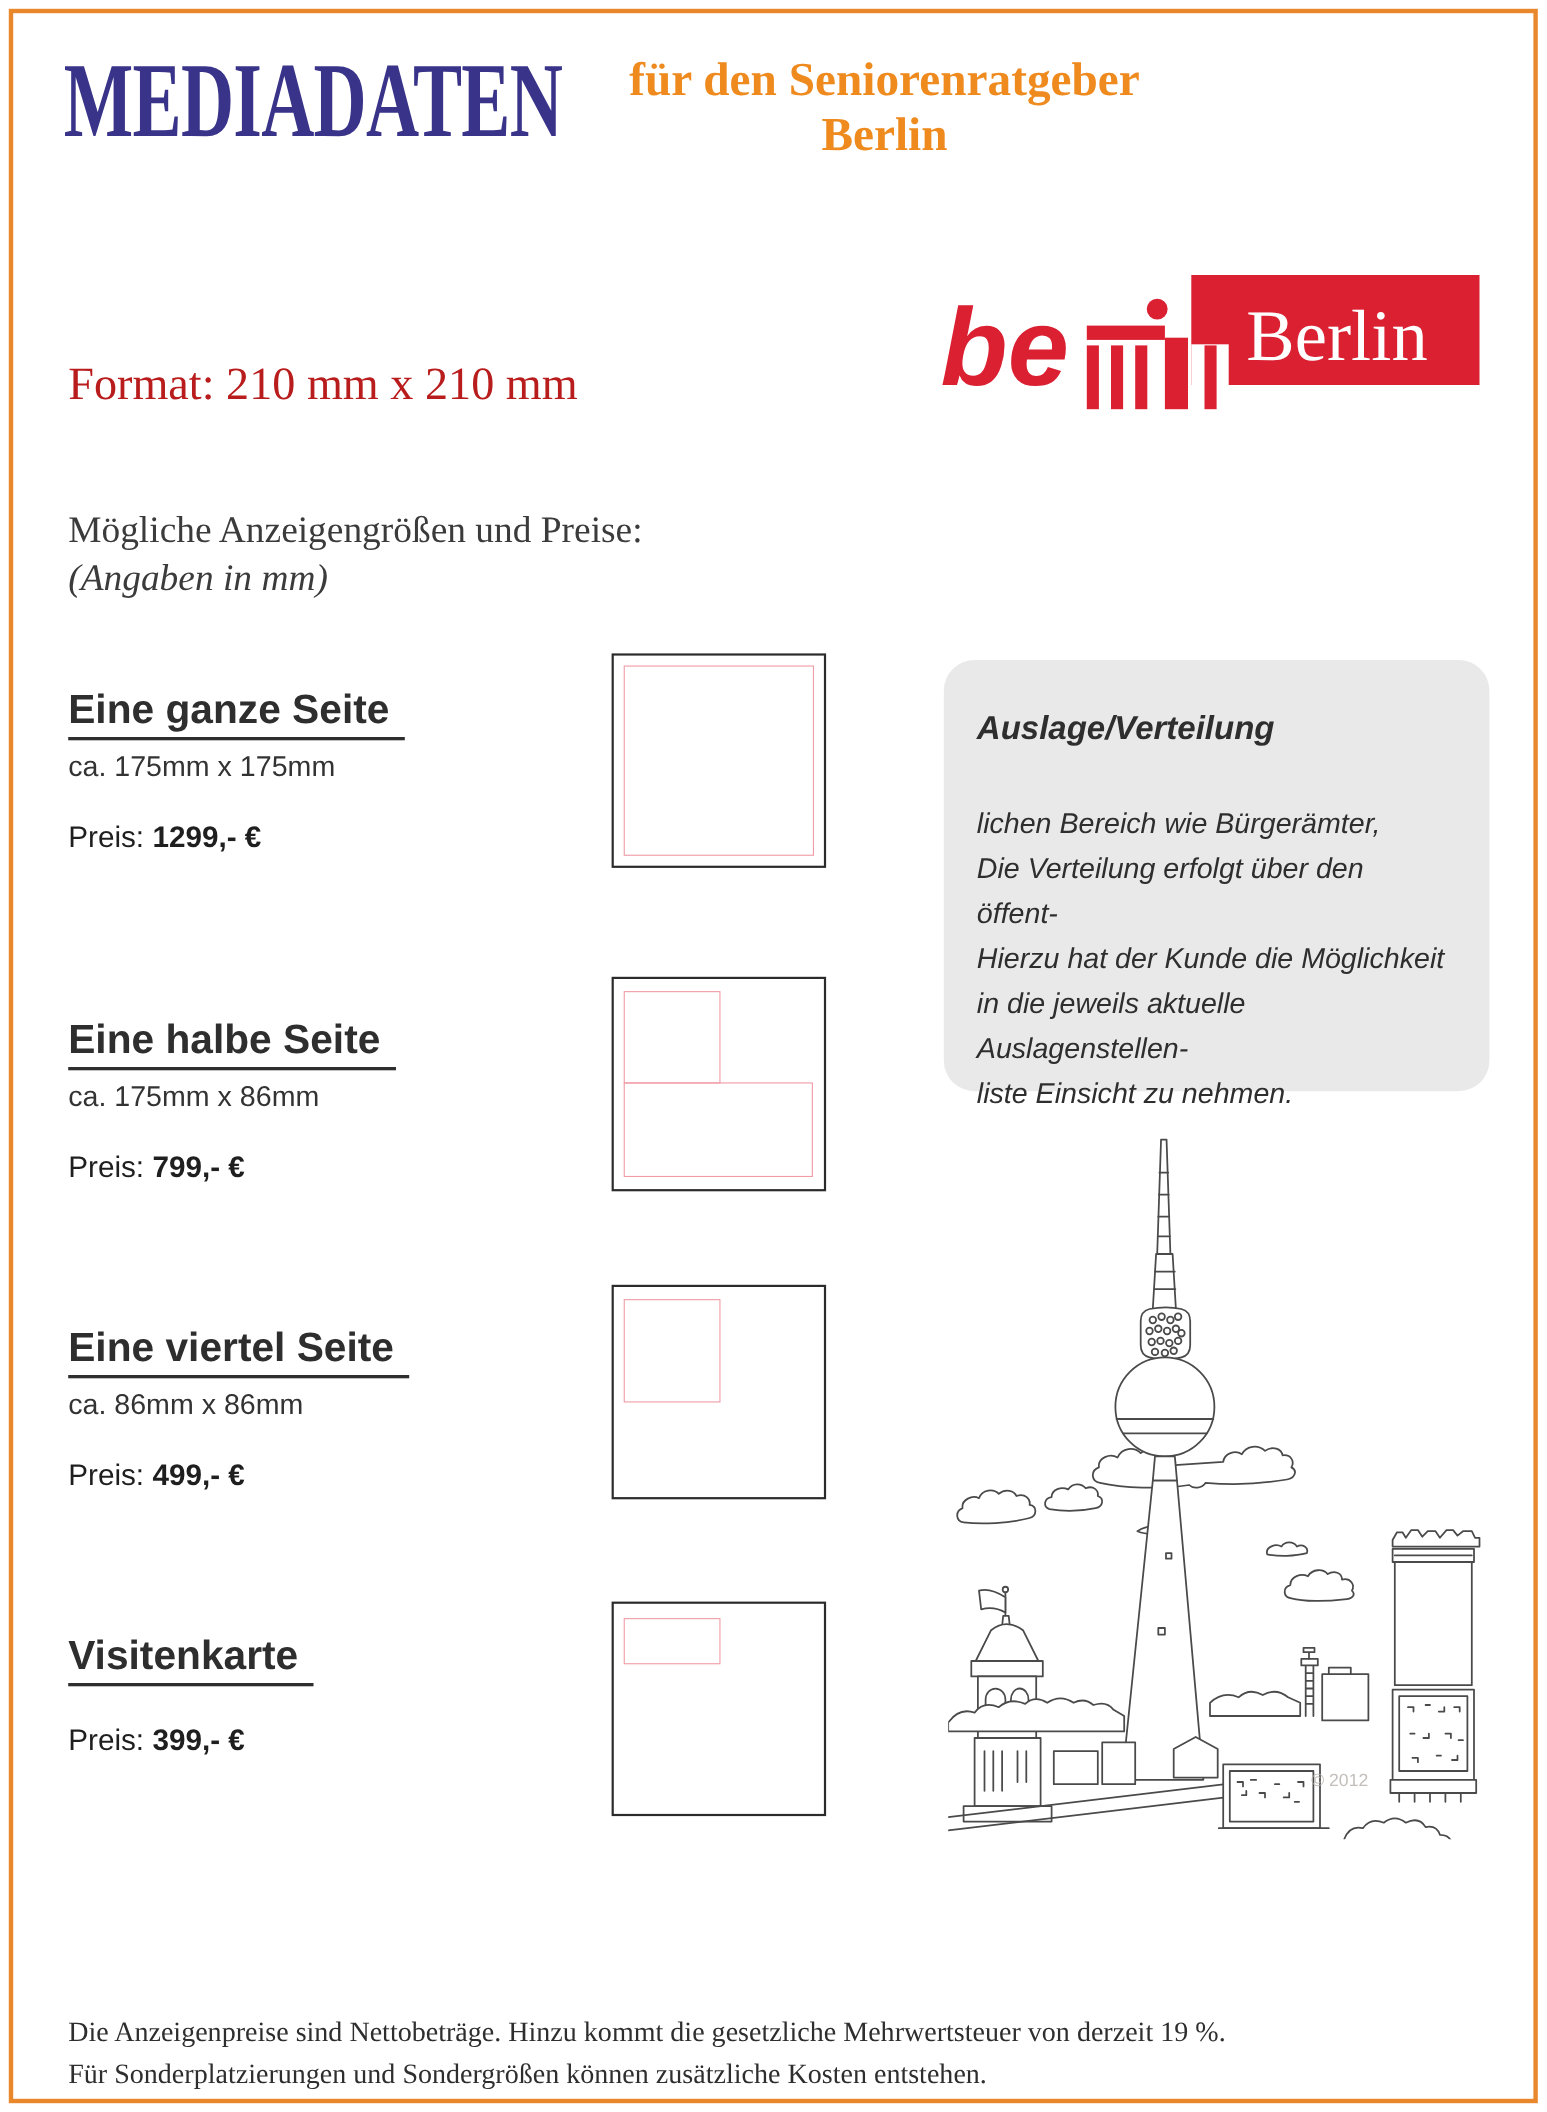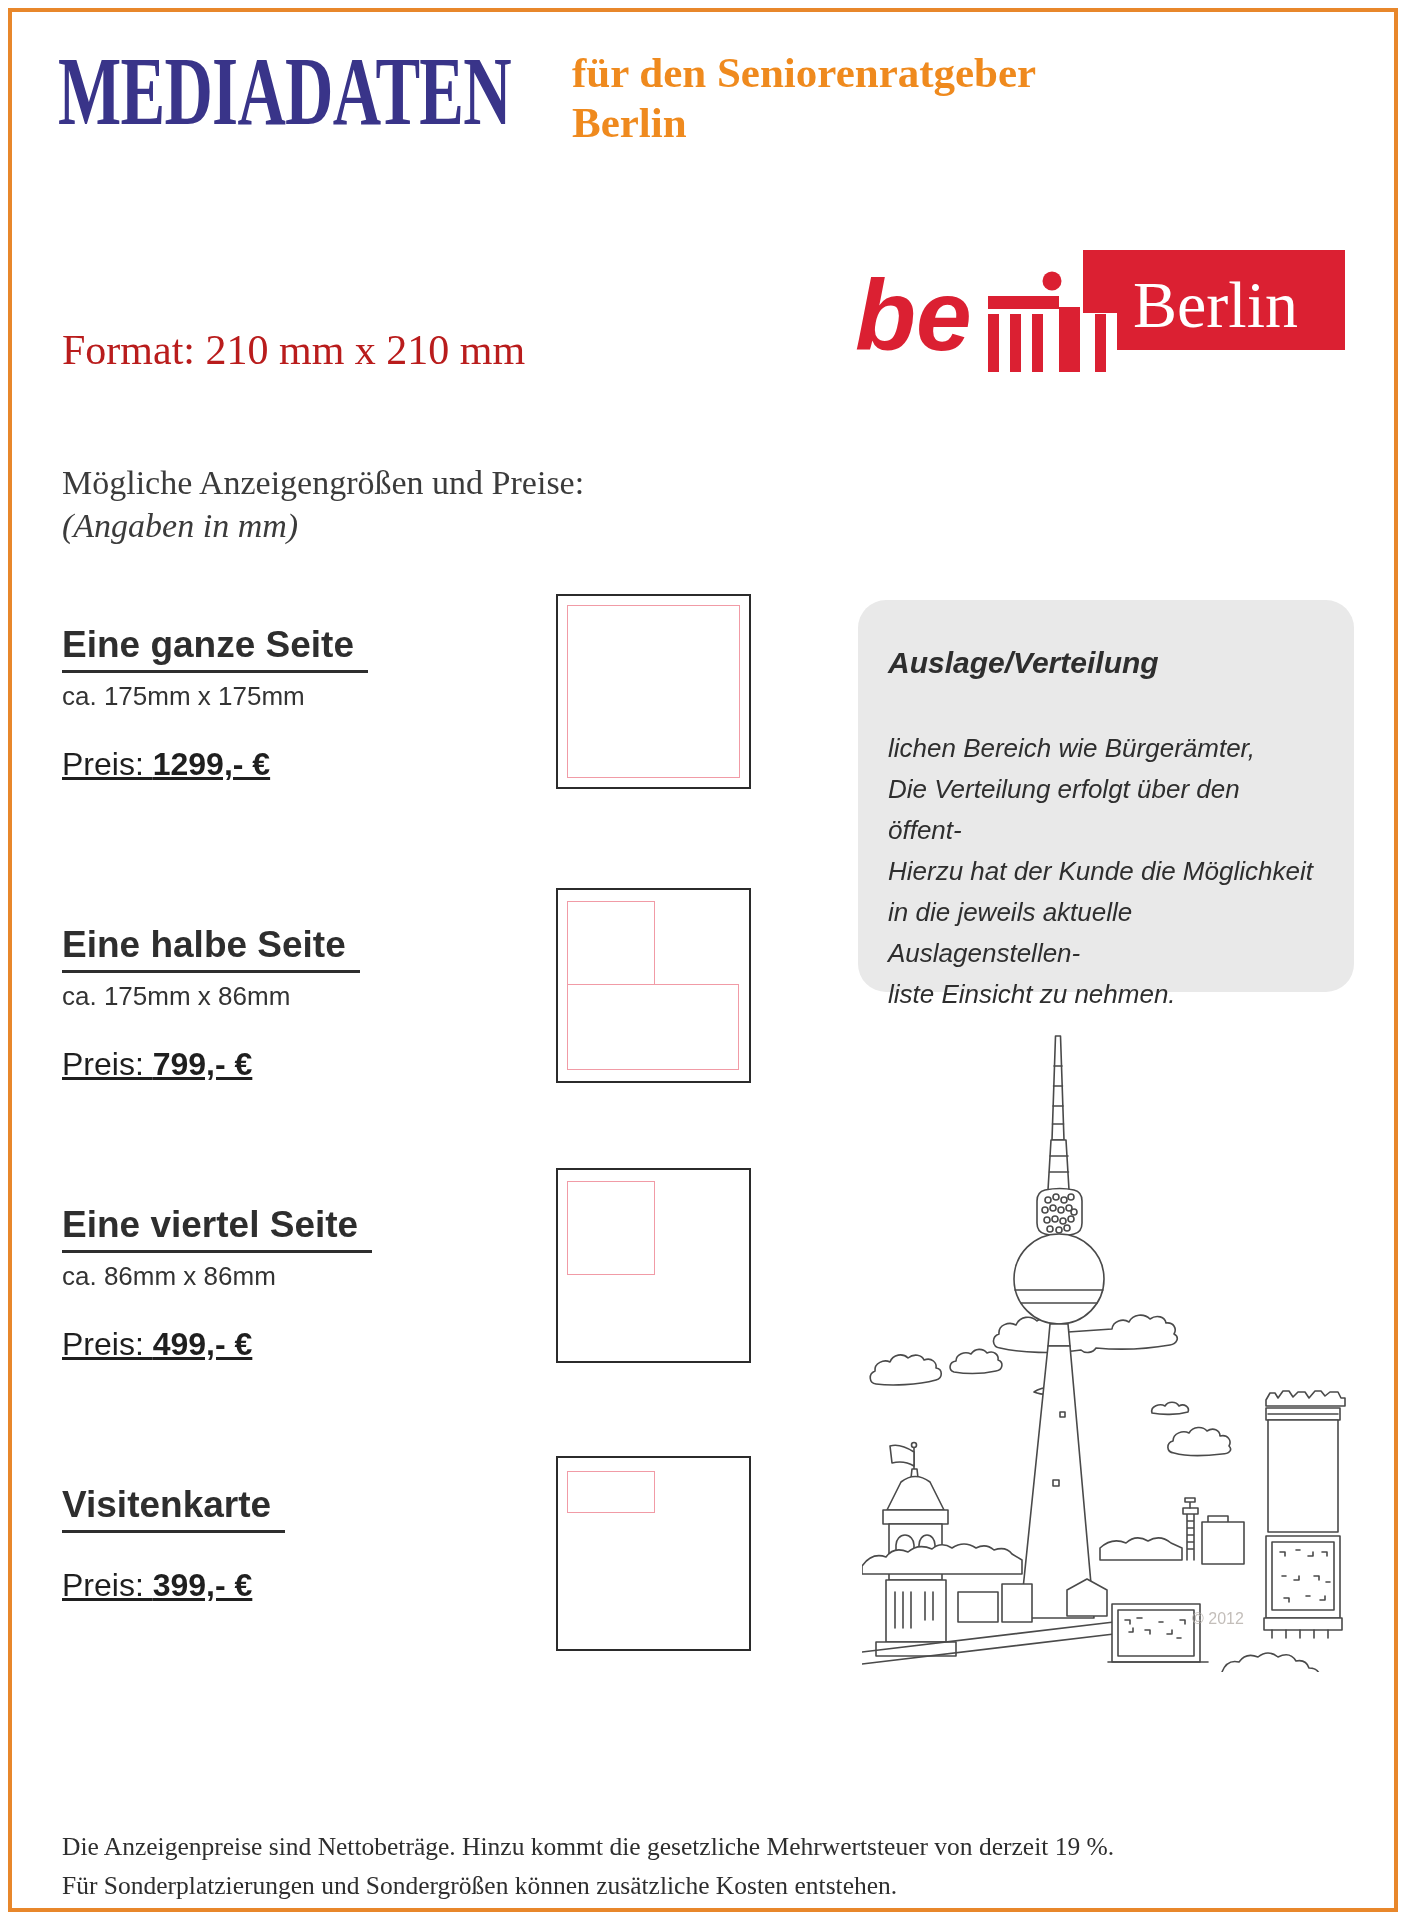--- a/index.html
+++ b/index.html
@@ -6,34 +6,34 @@
   html,body { background:#ffffff; }
   body { font-family:"Liberation Sans", sans-serif; }
   .page { position:relative; width:1406px; height:1920px; background:#fff; overflow:hidden; }
   .frame { position:absolute; left:8px; top:8px; right:8px; bottom:8px; border:4px solid #E8872B; pointer-events:none; }
   .abs { position:absolute; }
 
   .title { left:58px; top:36px; font-family:"Liberation Serif", serif; font-weight:bold;
            font-size:97px; color:#393489; transform:scaleX(0.69); transform-origin:left top;
            letter-spacing:-1px; white-space:nowrap; }
   .subtitle { left:572px; top:48px; font-family:"Liberation Serif", serif; font-weight:bold;
-              font-size:43px; color:#EF8A1E; line-height:1.16; }
+              font-size:43px; color:#EF8A1E; line-height:1.16;text-align:center; }
 
   .format { left:62px; top:326px; font-family:"Liberation Serif", serif;
             font-size:42px; color:#b91c1c; white-space:nowrap; }
 
   .sizes-head { left:62px; top:462px; font-family:"Liberation Serif", serif;
                 font-size:34px; color:#3B3B3B; line-height:1.26; }
   .sizes-head .note { font-style:italic; }
 
   .ad { left:62px; width:470px; color:#2E2E2E; }
   .ad h2 { display:inline-block; font-size:37px; font-weight:bold; letter-spacing:0px;
            border-bottom:3px solid #2E2E2E; padding:0 14px 5px 0; line-height:1.05; color:#2E2E2E;margin-top:40px; }
   .ad .dims { font-size:26px; margin-top:8px; color:#333; }
-  .ad .price { font-size:32px; margin-top:34px; color:#1f1f1f;text-decoration:underline; }
+  .ad .price { font-size:27px; margin-top:34px; color:#1f1f1f; }
   .ad .price b { font-weight:bold; }
 
   .diag { left:556px; width:195px; height:195px; background:#fff; border:2px solid #2B2B2B; }
   .pink { position:absolute; border:1.5px solid #F19BA6; }
   .d1-full  { left:9px; top:9px; right:9px; bottom:9px; }
   .d2-vert  { left:9px; top:11px; width:88px; height:84px; }
   .d2-horiz { left:9px; top:94px; width:172px; height:86px; }
   .d3-quart { left:9px; top:11px; width:88px; height:94px; }
   .d4-card  { left:9px; top:13px; width:88px; height:42px; }
 

